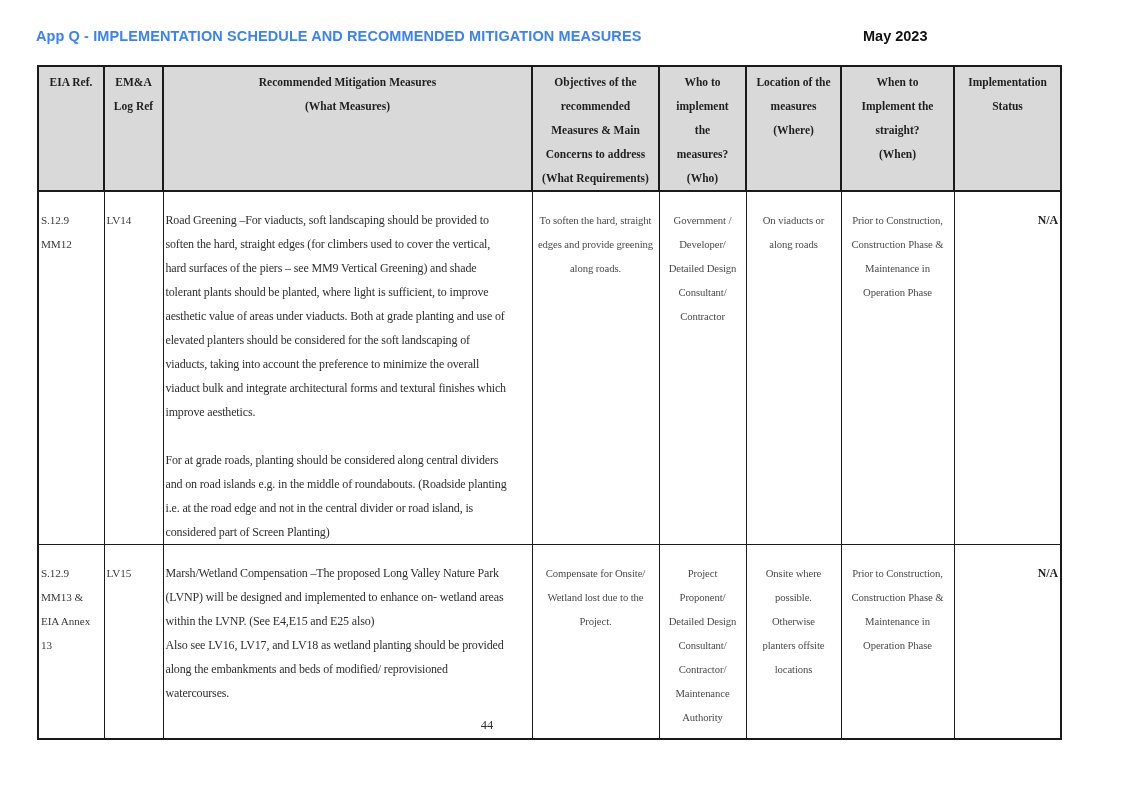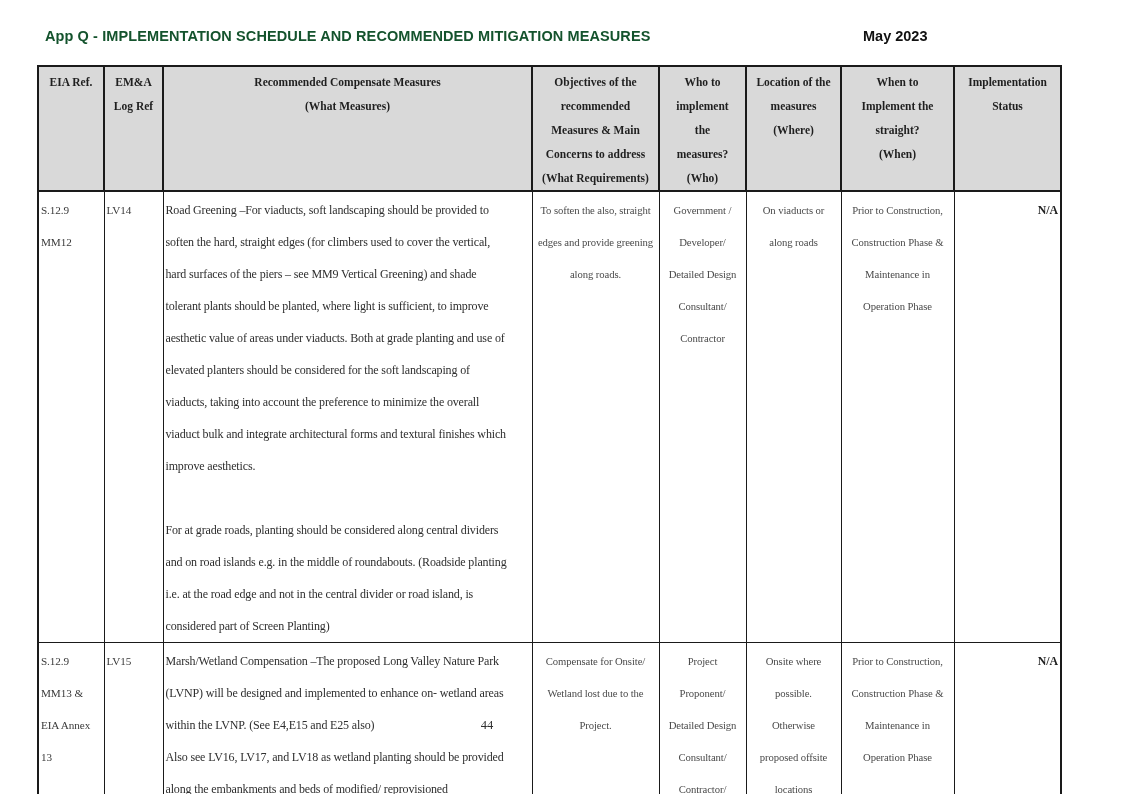--- a/index.html
+++ b/index.html
@@ -11,25 +11,25 @@
     position: relative;
     width: 1123px;
     height: 794px;
     background: #ffffff;
     font-family: "Liberation Serif", serif;
     overflow: hidden;
   }
   .doc-title {
     position: absolute;
     top: 28px;
-    left: 45px;
+    left: 36px;
     font-family: "Liberation Sans", sans-serif;
     font-weight: bold;
     font-size: 14.5px;
-    color: #14532d;
+    color: #3b82f6;
     letter-spacing: 0.1px;
     white-space: pre;
   }
   .doc-date {
     position: absolute;
     top: 28px;
     left: 863px;
     font-family: "Liberation Sans", sans-serif;
     font-weight: bold;
     font-size: 14.5px;
@@ -53,22 +53,22 @@
     color: #1f1f1f;
     text-align: center;
     vertical-align: top;
     padding: 3px 1px 0 1px;
     line-height: 24px;
     white-space: pre;
   }
   table.mit-table td {
     border: 1.5px solid #1a1a1a;
     vertical-align: top;
-    padding: 2px 2px 0 2px;
-    line-height: 32px;
+    padding: 16px 2px 0 2px;
+    line-height: 24px;
     white-space: pre;
     overflow: hidden;
   }
   tr.header-row   { height: 117px; margin-top: 44px; }
   tr.data-row-1   { height: 336px; }
   tr.data-row-2   { height: 194px; }
   td.cell-ref {
     font-size: 11.2px;
     color: #3a3a3a;
     text-align: left;
@@ -124,21 +124,21 @@
       <col style="width:87px">
       <col style="width:95px">
       <col style="width:113px">
       <col style="width:107px">
     </colgroup>
     <tbody>
       <tr class="header-row">
         <th>EIA Ref.</th>
         <th>EM&amp;A
 Log Ref</th>
-        <th>Recommended Compensate Measures
+        <th>Recommended Mitigation Measures
 (What Measures)</th>
         <th>Objectives of the
 recommended
 Measures &amp; Main
 Concerns to address
 (What Requirements)</th>
         <th>Who to
 implement
 the
 measures?
@@ -165,21 +165,21 @@
 aesthetic value of areas under viaducts. Both at grade planting and use of
 elevated planters should be considered for the soft landscaping of
 viaducts, taking into account the preference to minimize the overall
 viaduct bulk and integrate architectural forms and textural finishes which
 improve aesthetics.
 
 For at grade roads, planting should be considered along central dividers
 and on road islands e.g. in the middle of roundabouts. (Roadside planting
 i.e. at the road edge and not in the central divider or road island, is
 considered part of Screen Planting)</td>
-        <td class="cell-center">To soften the also, straight
+        <td class="cell-center">To soften the hard, straight
 edges and provide greening
 along roads.</td>
         <td class="cell-center">Government /
 Developer/
 Detailed Design
 Consultant/
 Contractor</td>
         <td class="cell-center">On viaducts or
 along roads</td>
         <td class="cell-center">Prior to Construction,
@@ -207,21 +207,21 @@
         <td class="cell-center">Project
 Proponent/
 Detailed Design
 Consultant/
 Contractor/
 Maintenance
 Authority</td>
         <td class="cell-center">Onsite where
 possible.
 Otherwise
-proposed offsite
+planters offsite
 locations</td>
         <td class="cell-center">Prior to Construction,
 Construction Phase &amp;
 Maintenance in
 Operation Phase</td>
         <td class="cell-status">N/A</td>
       </tr>
     </tbody>
   </table>
 

